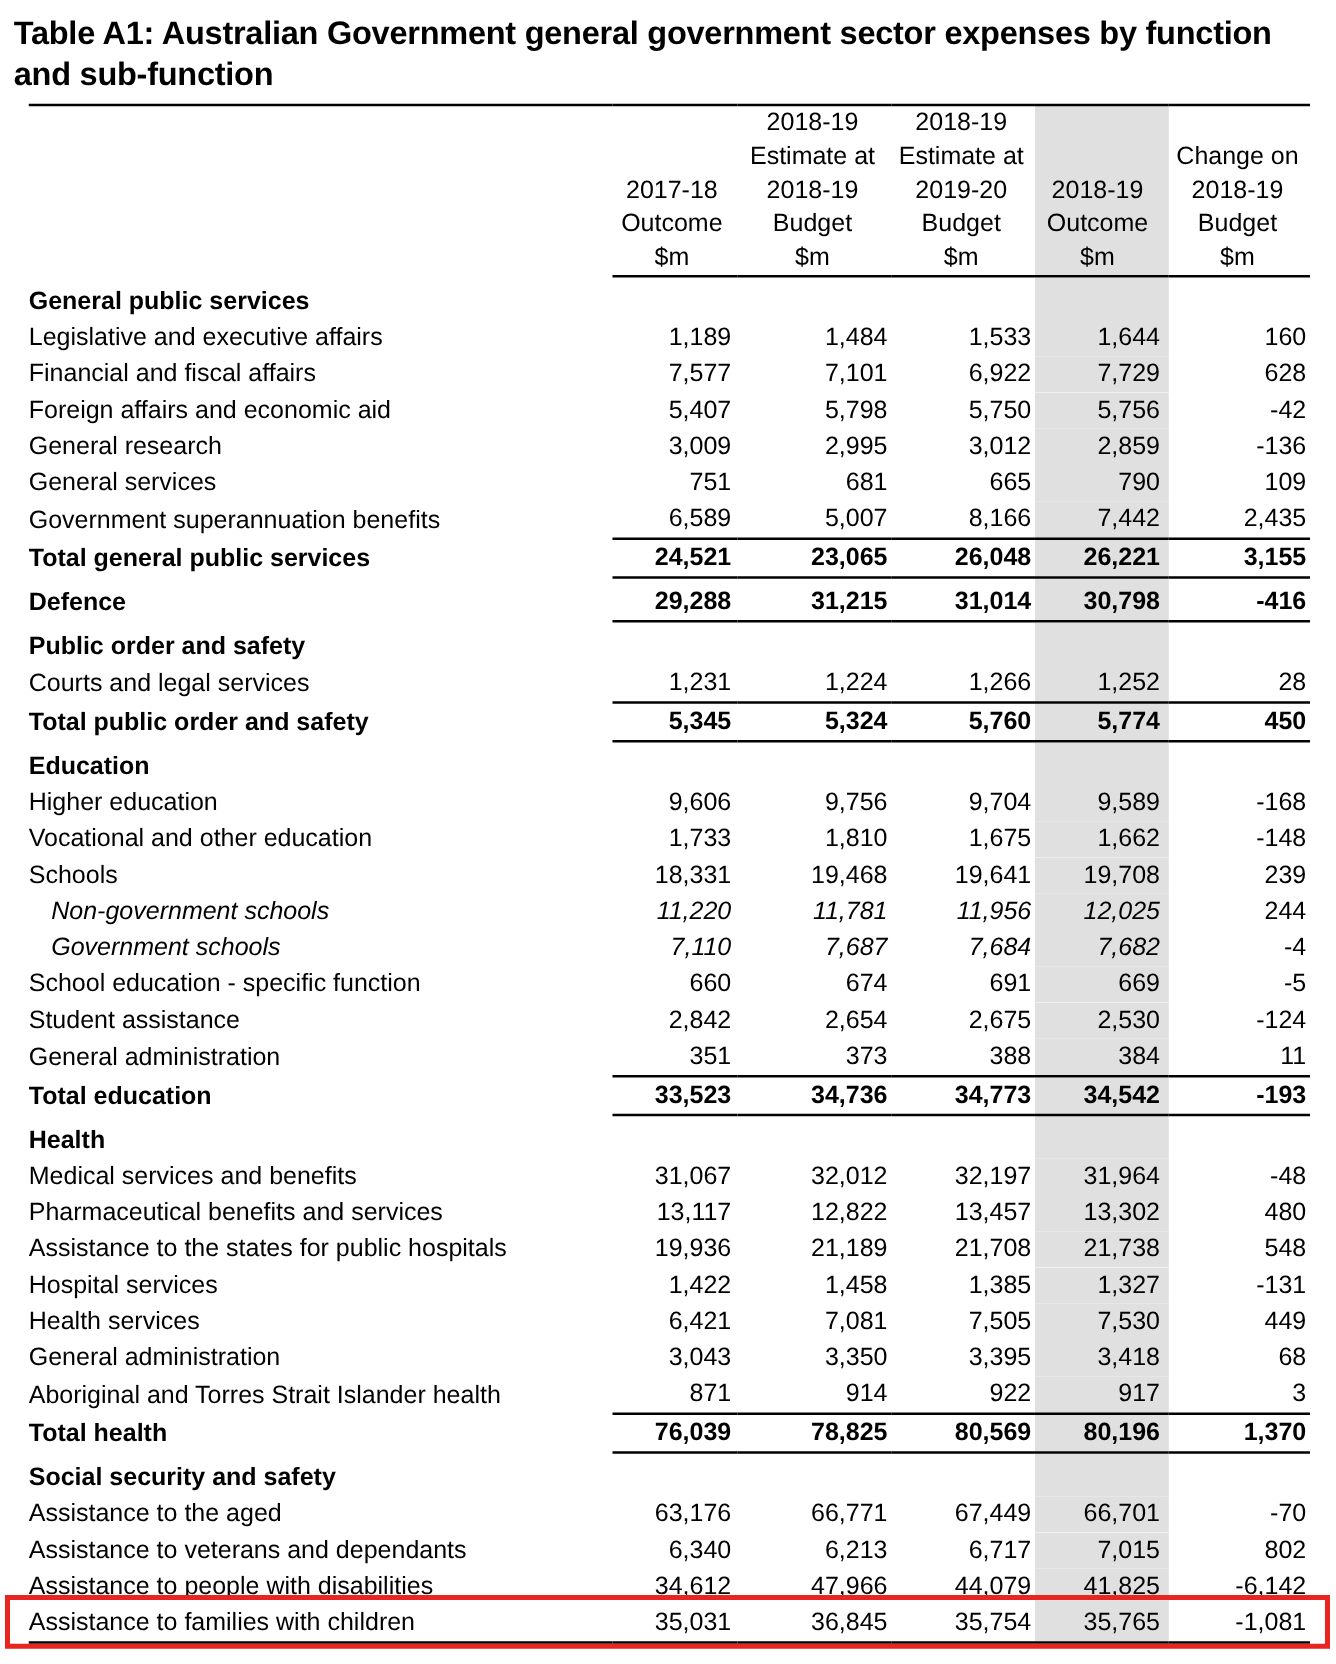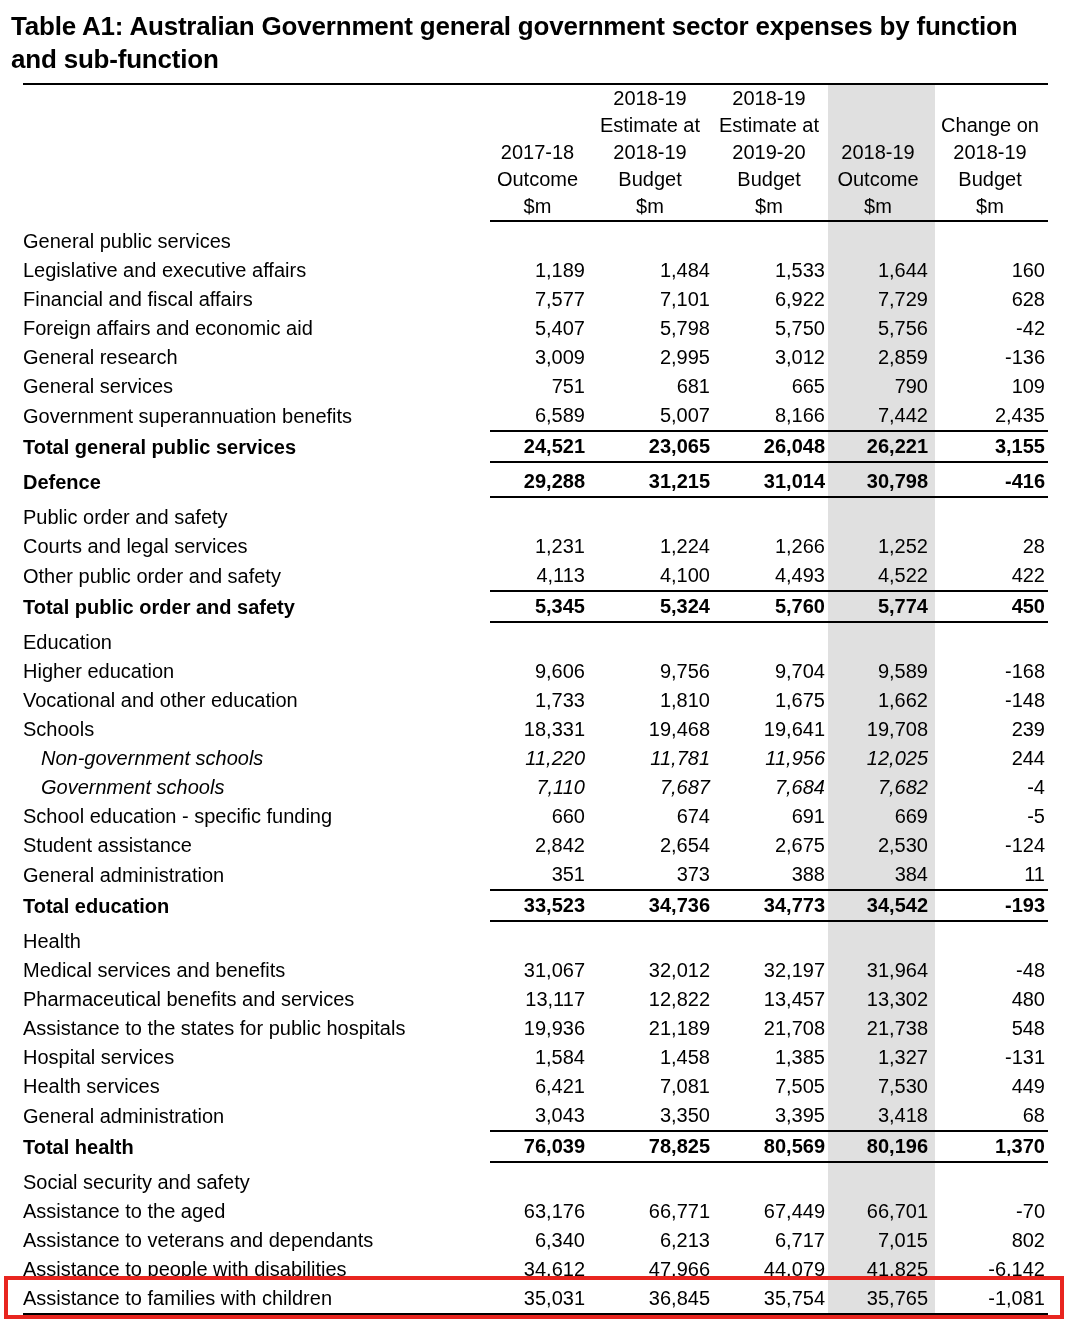--- a/index.html
+++ b/index.html
@@ -63,21 +63,21 @@
   }
 
   .num { text-align: right; }
   td.c1, th.c1 { padding-right: 5px; }
   td.c2, th.c2 { padding-right: 3px; }
   td.c3, th.c3 { padding-right: 3px; }
   td.c4, th.c4 { padding-right: 7px; }
   td.c5, th.c5 { padding-right: 3px; }
   .c4 { background: var(--band); }
 
-  tr.section td { font-weight: normal; padding-top: 6px; }
+  tr.section td { font-weight: bold; padding-top: 6px; }
   tr.total td { font-weight: bold; }
   tr.total td.num { border-top: 2px solid var(--rule); border-bottom: 2px solid var(--rule); }
   tr.defence td { font-weight: bold; padding-top: 4px; }
   tr.defence td.num { border-bottom: 2px solid var(--rule); }
   tr.sub td.c0 { font-style: italic; padding-left: 18px; }
   tr.sub td.c1, tr.sub td.c2, tr.sub td.c3, tr.sub td.c4 { font-style: italic; }
   tr.last td { border-bottom: 2px solid var(--rule); }
 
   .red-box {
     position: absolute;
@@ -231,28 +231,20 @@
             <td class="num c5"></td>
           </tr>
           <tr class="item">
             <td class="c0 label">Courts and legal services</td>
             <td class="num c1">1,231</td>
             <td class="num c2">1,224</td>
             <td class="num c3">1,266</td>
             <td class="num c4">1,252</td>
             <td class="num c5">28</td>
           </tr>
-          <tr class="item">
-            <td class="c0 label">Other public order and safety</td>
-            <td class="num c1">4,113</td>
-            <td class="num c2">4,100</td>
-            <td class="num c3">4,493</td>
-            <td class="num c4">4,522</td>
-            <td class="num c5">422</td>
-          </tr>
           <tr class="total">
             <td class="c0 label">Total public order and safety</td>
             <td class="num c1">5,345</td>
             <td class="num c2">5,324</td>
             <td class="num c3">5,760</td>
             <td class="num c4">5,774</td>
             <td class="num c5">450</td>
           </tr>
           <tr class="section">
             <td class="c0 label">Education</td>
@@ -296,21 +288,21 @@
           </tr>
           <tr class="sub">
             <td class="c0 label">Government schools</td>
             <td class="num c1">7,110</td>
             <td class="num c2">7,687</td>
             <td class="num c3">7,684</td>
             <td class="num c4">7,682</td>
             <td class="num c5">-4</td>
           </tr>
           <tr class="item">
-            <td class="c0 label">School education - specific funding</td>
+            <td class="c0 label">School education - specific function</td>
             <td class="num c1">660</td>
             <td class="num c2">674</td>
             <td class="num c3">691</td>
             <td class="num c4">669</td>
             <td class="num c5">-5</td>
           </tr>
           <tr class="item">
             <td class="c0 label">Student assistance</td>
             <td class="num c1">2,842</td>
             <td class="num c2">2,654</td>
@@ -361,41 +353,49 @@
           <tr class="item">
             <td class="c0 label">Assistance to the states for public hospitals</td>
             <td class="num c1">19,936</td>
             <td class="num c2">21,189</td>
             <td class="num c3">21,708</td>
             <td class="num c4">21,738</td>
             <td class="num c5">548</td>
           </tr>
           <tr class="item">
             <td class="c0 label">Hospital services</td>
-            <td class="num c1">1,584</td>
+            <td class="num c1">1,422</td>
             <td class="num c2">1,458</td>
             <td class="num c3">1,385</td>
             <td class="num c4">1,327</td>
             <td class="num c5">-131</td>
           </tr>
           <tr class="item">
             <td class="c0 label">Health services</td>
             <td class="num c1">6,421</td>
             <td class="num c2">7,081</td>
             <td class="num c3">7,505</td>
             <td class="num c4">7,530</td>
             <td class="num c5">449</td>
           </tr>
           <tr class="item">
             <td class="c0 label">General administration</td>
             <td class="num c1">3,043</td>
             <td class="num c2">3,350</td>
             <td class="num c3">3,395</td>
             <td class="num c4">3,418</td>
             <td class="num c5">68</td>
+          </tr>
+          <tr class="item">
+            <td class="c0 label">Aboriginal and Torres Strait Islander health</td>
+            <td class="num c1">871</td>
+            <td class="num c2">914</td>
+            <td class="num c3">922</td>
+            <td class="num c4">917</td>
+            <td class="num c5">3</td>
           </tr>
           <tr class="total">
             <td class="c0 label">Total health</td>
             <td class="num c1">76,039</td>
             <td class="num c2">78,825</td>
             <td class="num c3">80,569</td>
             <td class="num c4">80,196</td>
             <td class="num c5">1,370</td>
           </tr>
           <tr class="section">

